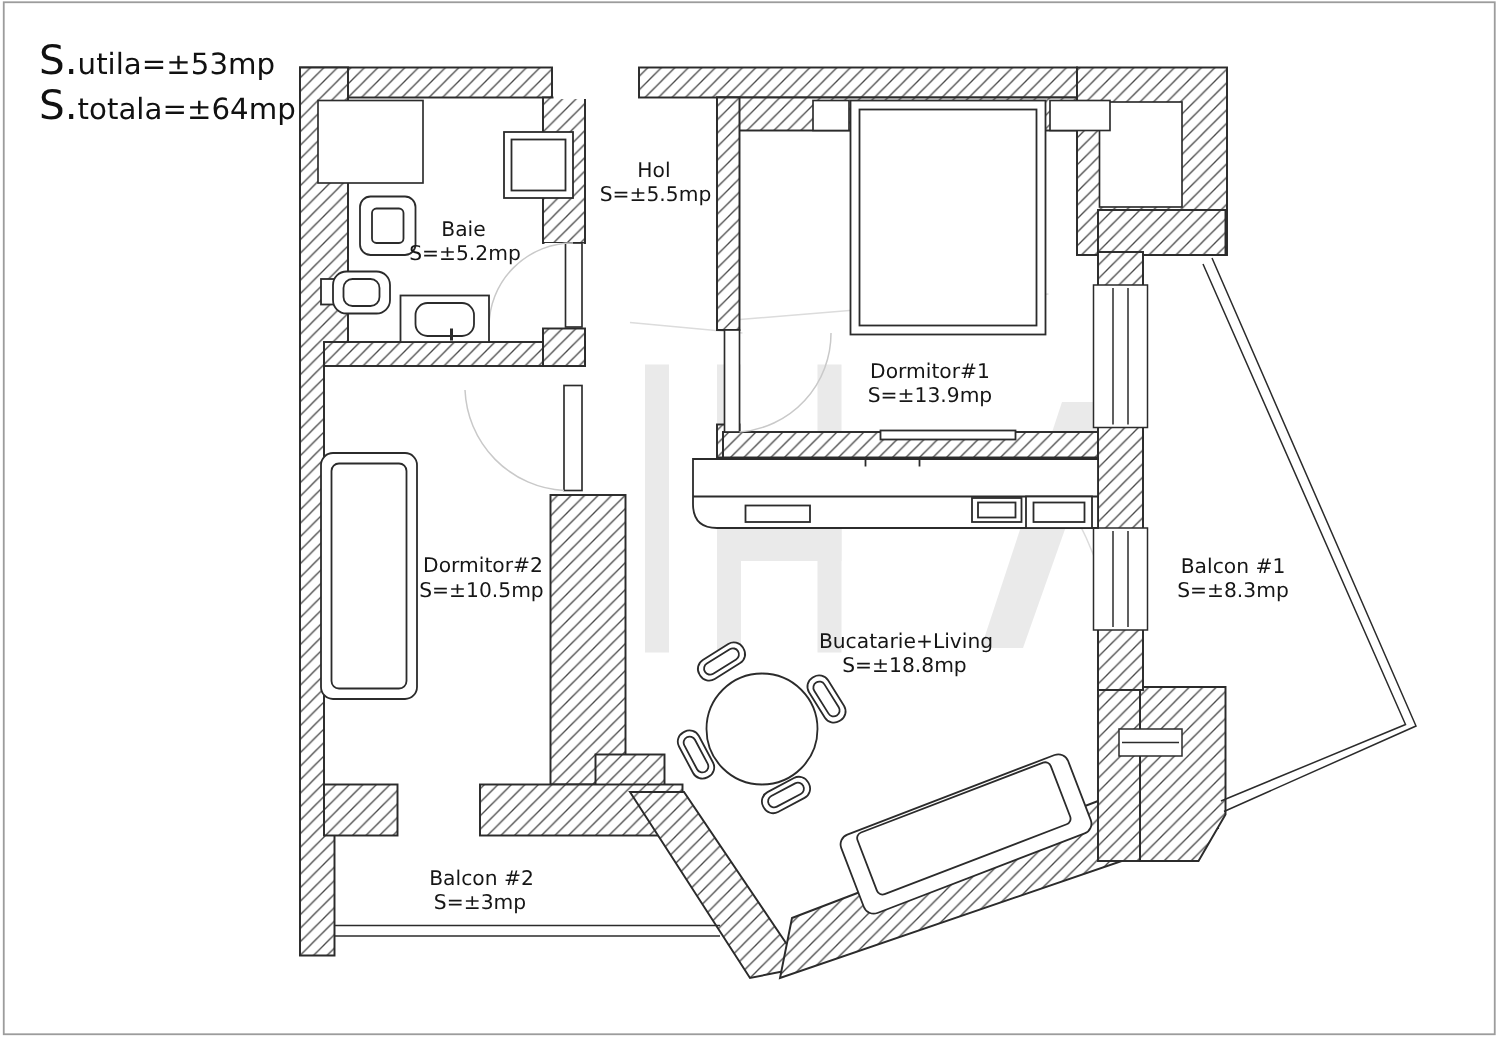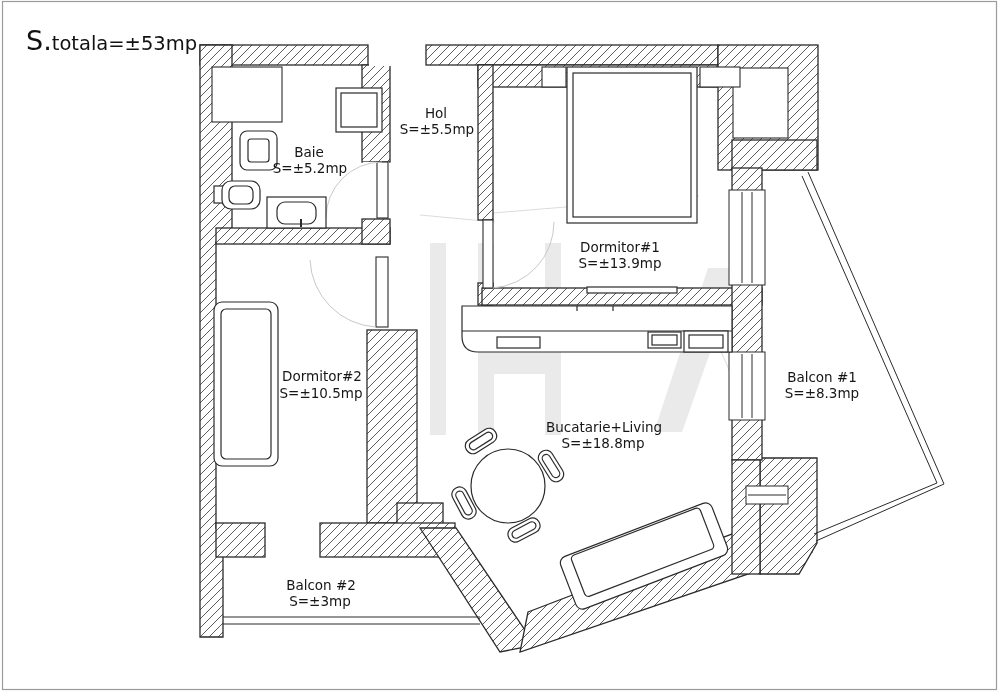--- a/index.html
+++ b/index.html
@@ -11,21 +11,22 @@
   #plan-header .rest{font-size:19.5px;}
   svg{position:absolute;left:0;top:0;}
   text{font-family:"DejaVu Sans","Liberation Sans",sans-serif;font-size:13.5px;fill:#161616;}
 </style>
 </head>
 <body>
 
 <div id="page">
 
   <div id="plan-header">
-    <div class="hline"><span class="big">S.</span><span class="rest">totala=±53mp</span></div>
+    <div class="hline"><span class="big">S.</span><span class="rest">utila=±53mp</span></div>
+    <div class="hline"><span class="big">S.</span><span class="rest">totala=±64mp</span></div>
   </div>
 
   <svg width="1000" height="691" viewBox="0 0 1000 691">
     <defs>
       <pattern id="hatch" patternUnits="userSpaceOnUse" width="9" height="9">
         <rect width="9" height="9" fill="#ffffff"></rect>
         <path d="M-1,10 L10,-1 M-1,1 L1,-1 M8,10 L10,8" stroke="#4a4a4a" stroke-width="0.9"></path>
       </pattern>
     </defs>
 

